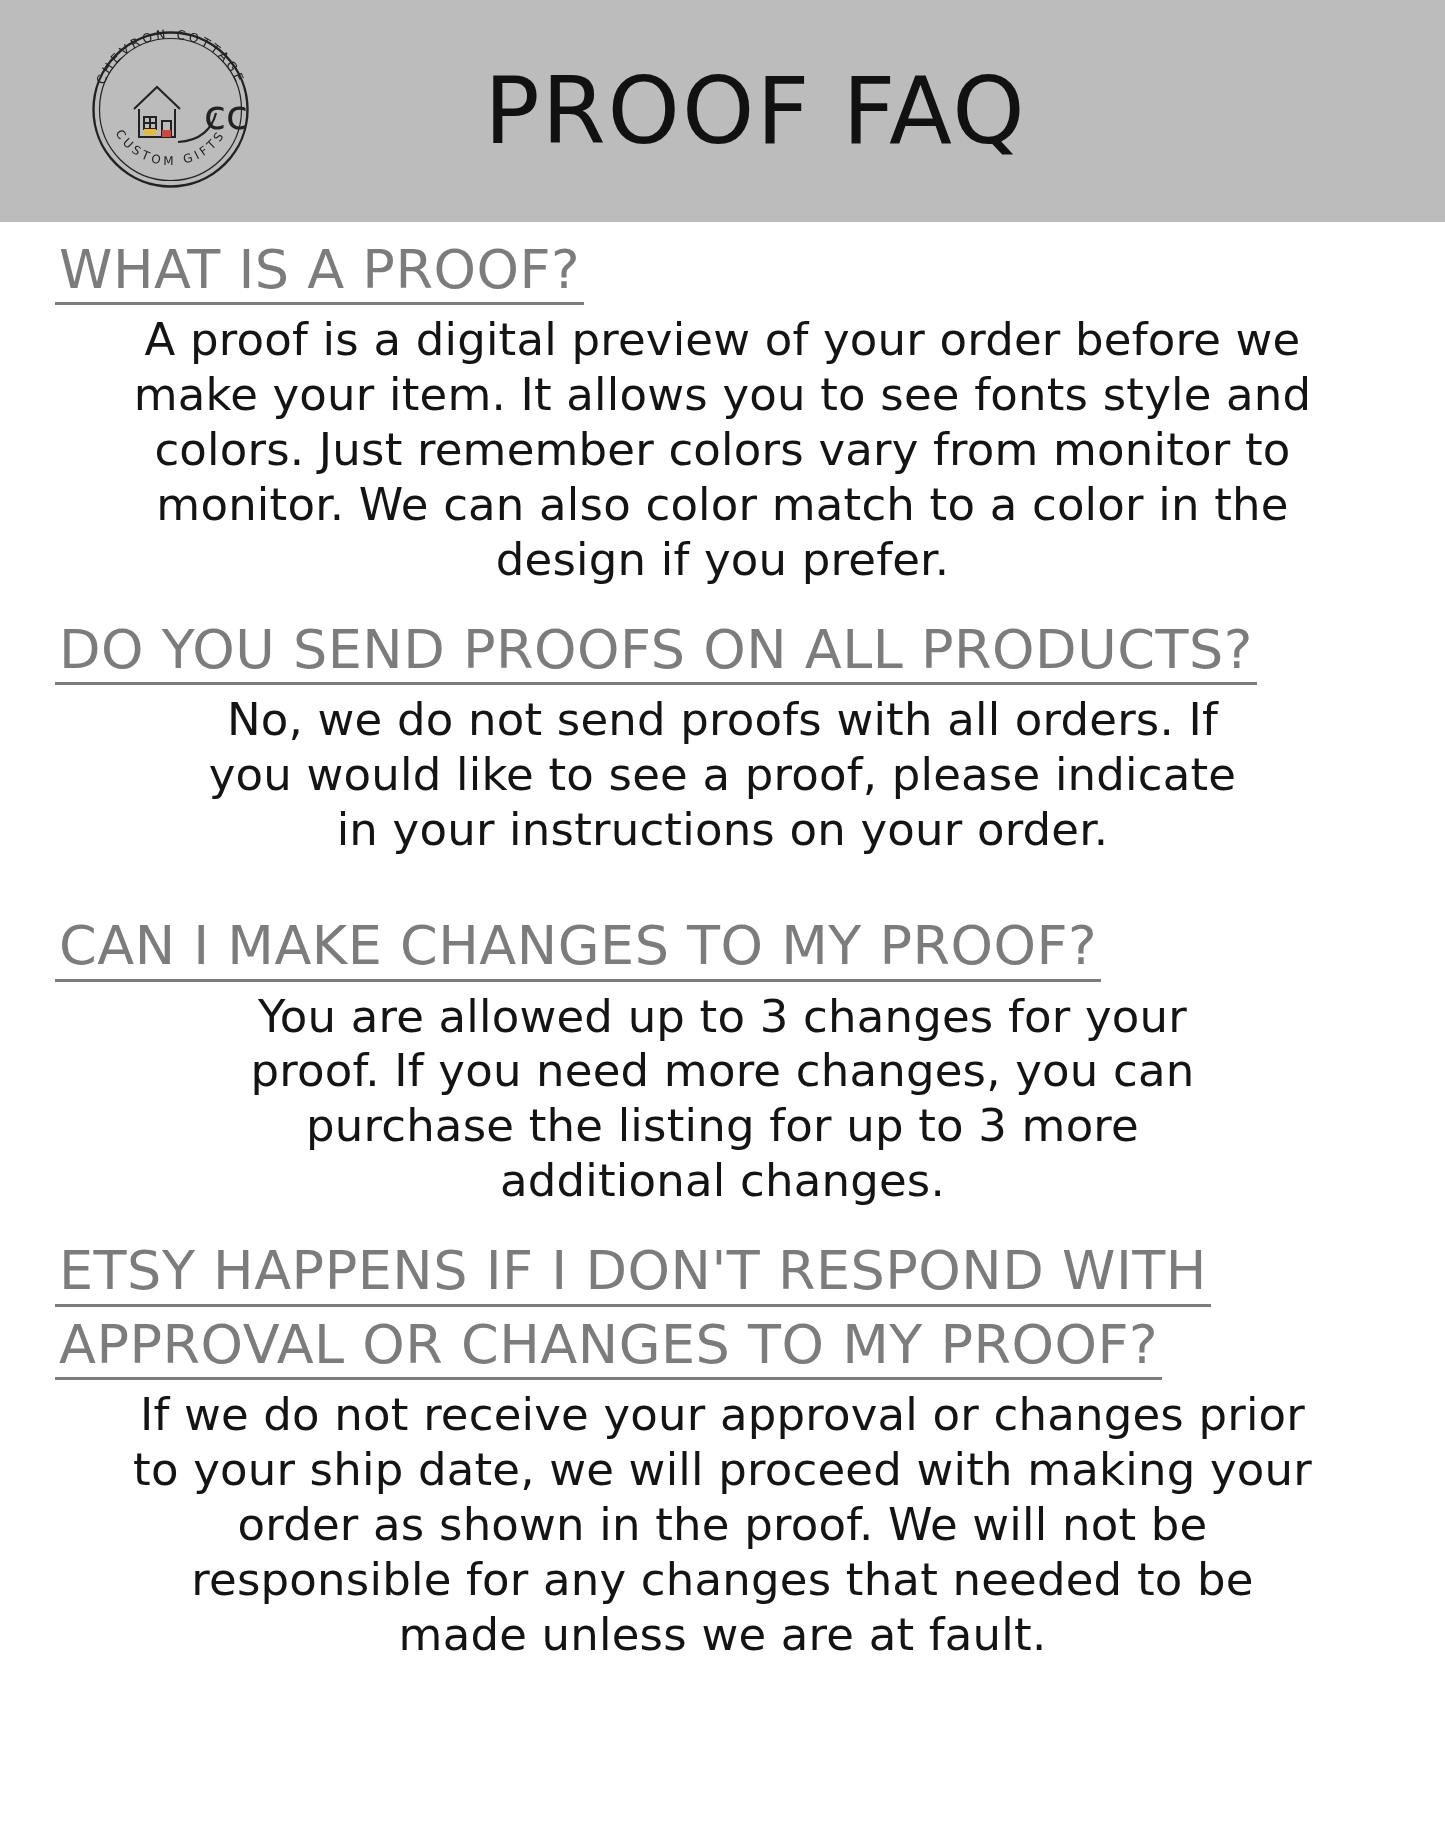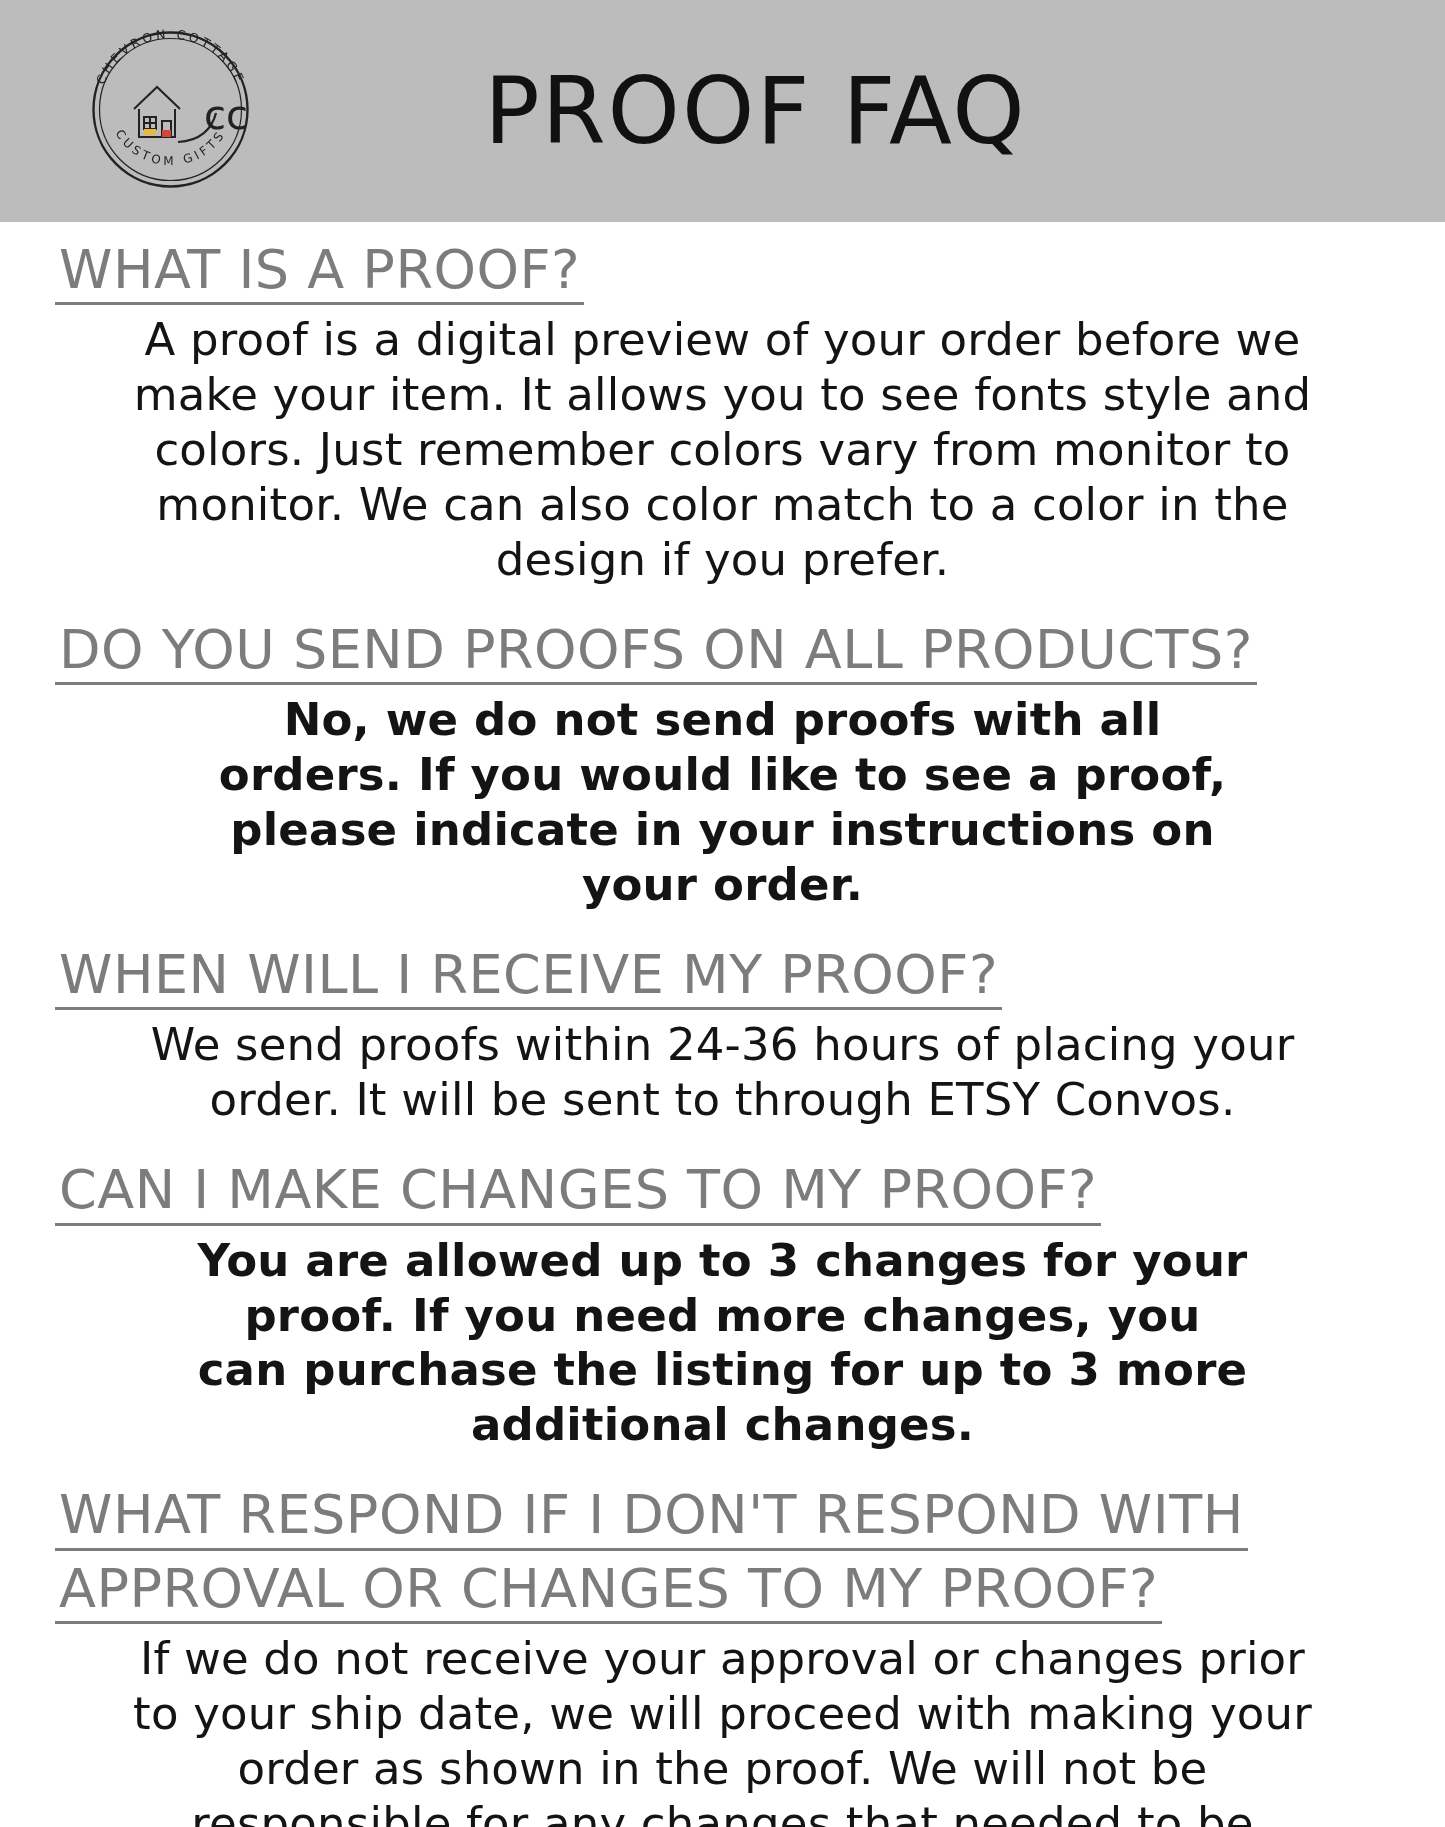--- a/index.html
+++ b/index.html
@@ -79,21 +79,21 @@
     text-align: center;
     color: #141414;
     font-size: 45px;
     line-height: 1.22;
     margin: 6px auto;
     max-width: 1120px;
     letter-spacing: 0.2px;
   }
 
   .a-wide { max-width: 1180px; }
-  .a-narrow { max-width: 1060px; font-weight: bold; }
+  .a-narrow { max-width: 1060px; }
   .gap-md { height: 26px; }
 </style>
 </head>
 <body>
 
 <div class="header-band">
 
   <div class="logo-wrap">
     <svg width="185" height="185" viewBox="0 0 185 185">
       <defs>
@@ -138,33 +138,29 @@
 
   <div class="gap-md"></div>
 
   <div class="qa-block">
     <div class="question"><span class="qline">DO YOU SEND PROOFS ON ALL PRODUCTS?</span></div>
     <div class="answer a-narrow">No, we do not send proofs with all orders.  If you would like to see a proof, please indicate in your instructions on your order.</div>
   </div>
 
   <div class="gap-md"></div>
 
-  <div class="qa-block">
-    <div class="question"><span class="qline">WHEN WILL I RECEIVE MY PROOF?</span></div>
-    <div class="answer a-wide">We send proofs within 24-36 hours of placing your order.  It will be sent to through ETSY Convos.</div>
-  </div>
 
   <div class="gap-md"></div>
 
   <div class="qa-block">
     <div class="question"><span class="qline">CAN I MAKE CHANGES TO MY PROOF?</span></div>
     <div class="answer a-narrow">You are allowed up to 3 changes for your proof.  If you need more changes, you can purchase the listing for up to 3 more additional changes.</div>
   </div>
 
   <div class="gap-md"></div>
 
   <div class="qa-block">
-    <div class="question"><span class="qline">WHAT RESPOND IF I DON'T RESPOND WITH</span></div>
+    <div class="question"><span class="qline">ETSY HAPPENS IF I DON'T RESPOND WITH</span></div>
     <div class="question"><span class="qline">APPROVAL OR CHANGES TO MY PROOF?</span></div>
     <div class="answer a-wide">If we do not receive your approval or changes prior to your ship date, we will proceed with making your order as shown in the proof.  We will not be responsible for any changes that needed to be made unless we are at fault.</div>
   </div>
 
 </div>
 
 </body></html>

